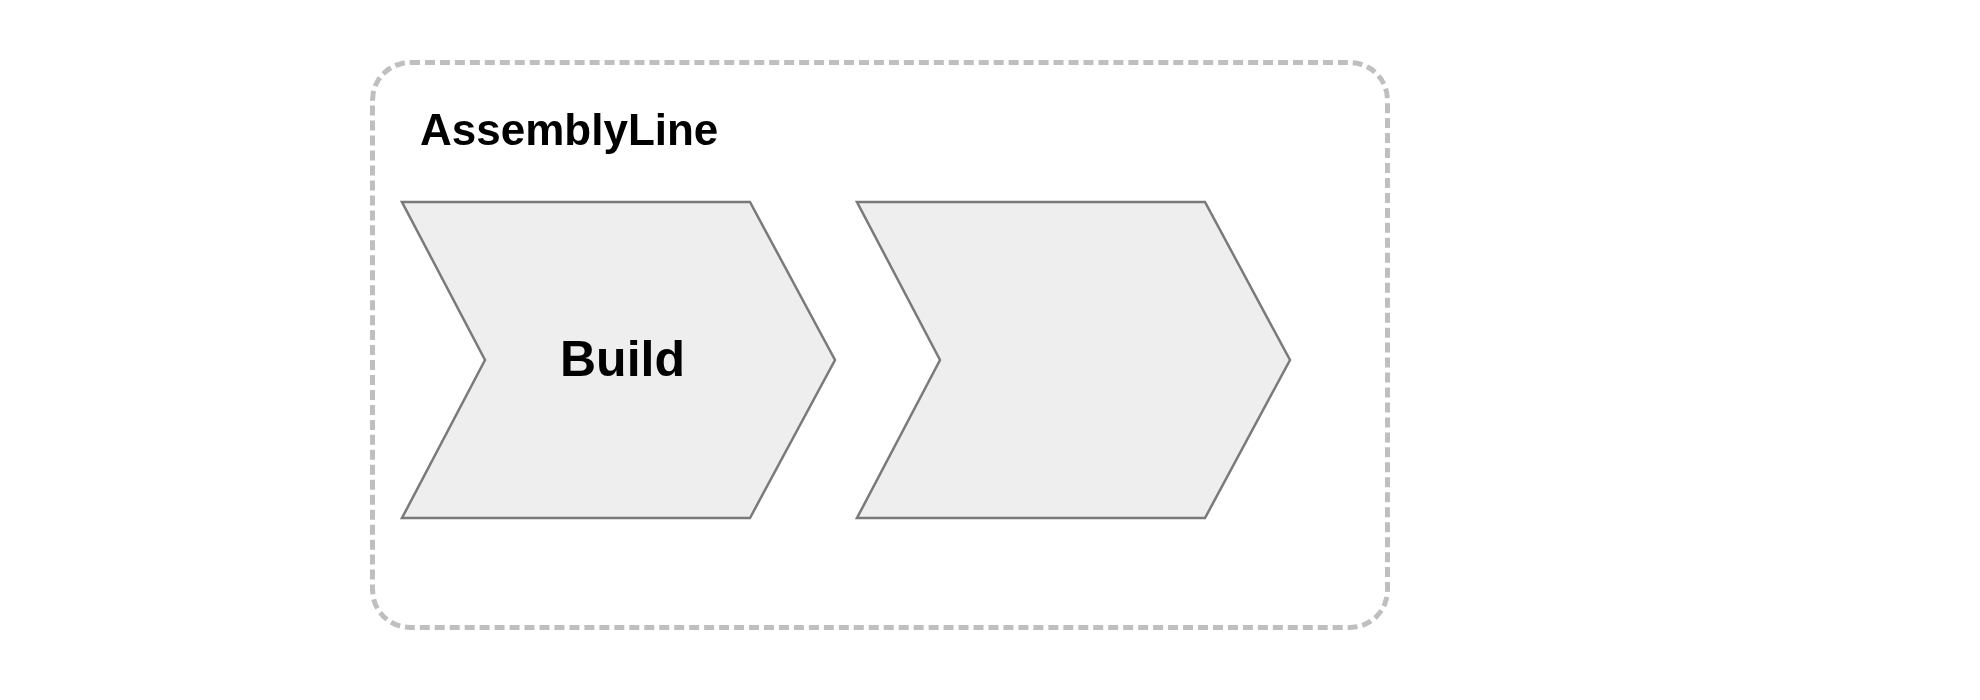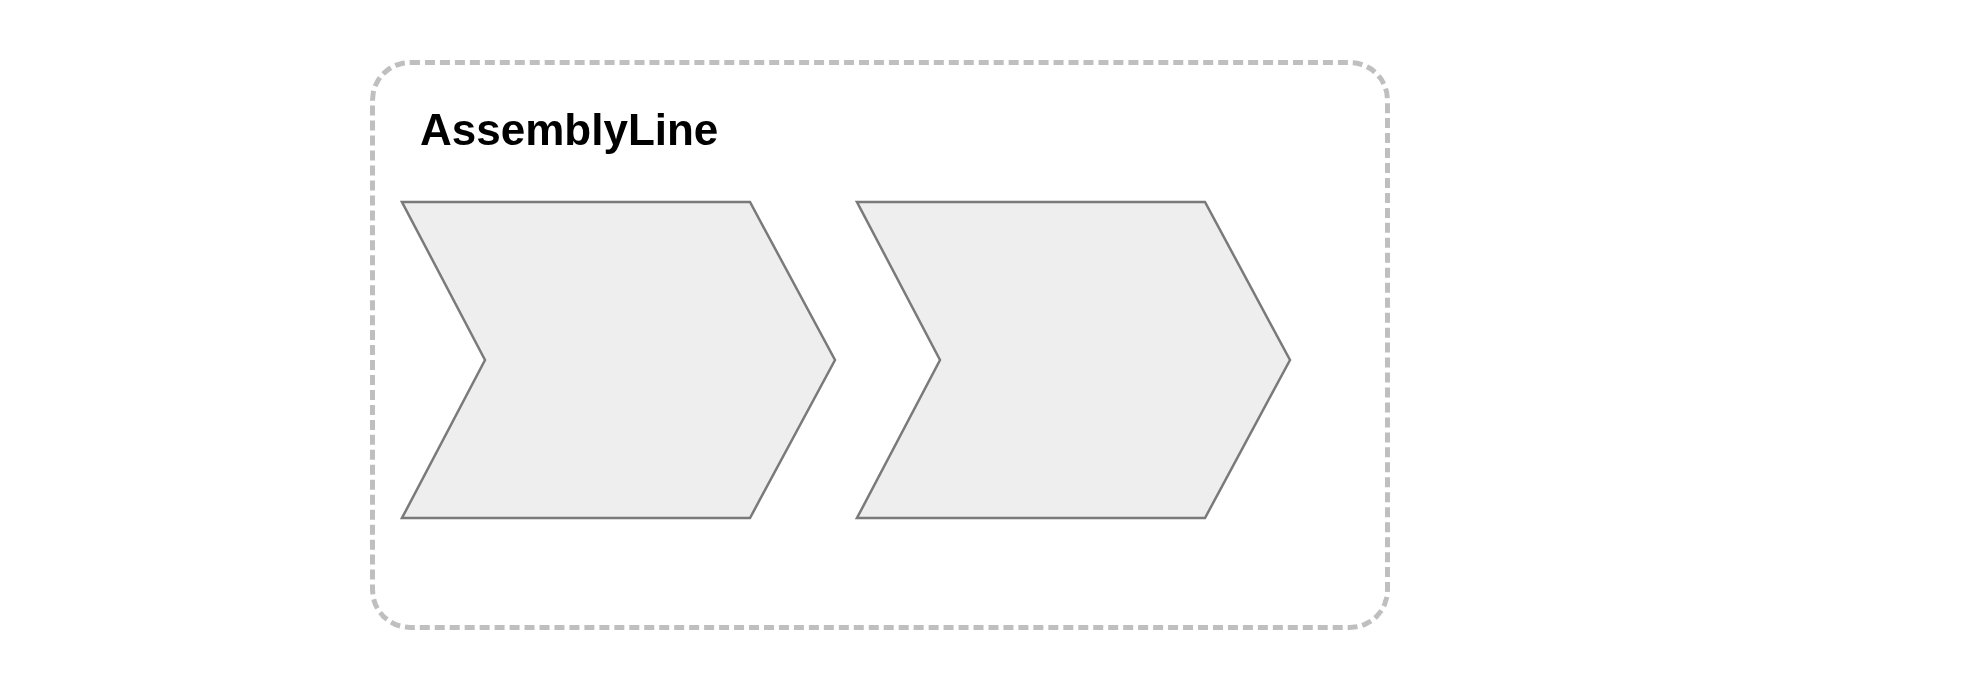--- a/index.html
+++ b/index.html
@@ -49,18 +49,19 @@
 
 <div class="canvas">
 
   <div class="container-box"></div>
 
   <div class="container-title">AssemblyLine</div>
 
   <svg class="chevron" style="left:400px; top:200px;" width="440" height="320" viewBox="0 0 440 320">
     <polygon points="2,2 350,2 435,160 350,318 2,318 85,160" fill="#eeeeee" stroke="#7a7a7a" stroke-width="2.5" stroke-linejoin="miter"></polygon>
   </svg>
+  <div class="chev-label" style="left:560px; top:330px;">Build</div>
 
   <svg class="chevron" style="left:855px; top:200px;" width="440" height="320" viewBox="0 0 440 320">
     <polygon points="2,2 350,2 435,160 350,318 2,318 85,160" fill="#eeeeee" stroke="#7a7a7a" stroke-width="2.5" stroke-linejoin="miter"></polygon>
   </svg>
 
 </div>
 
 </body></html>

